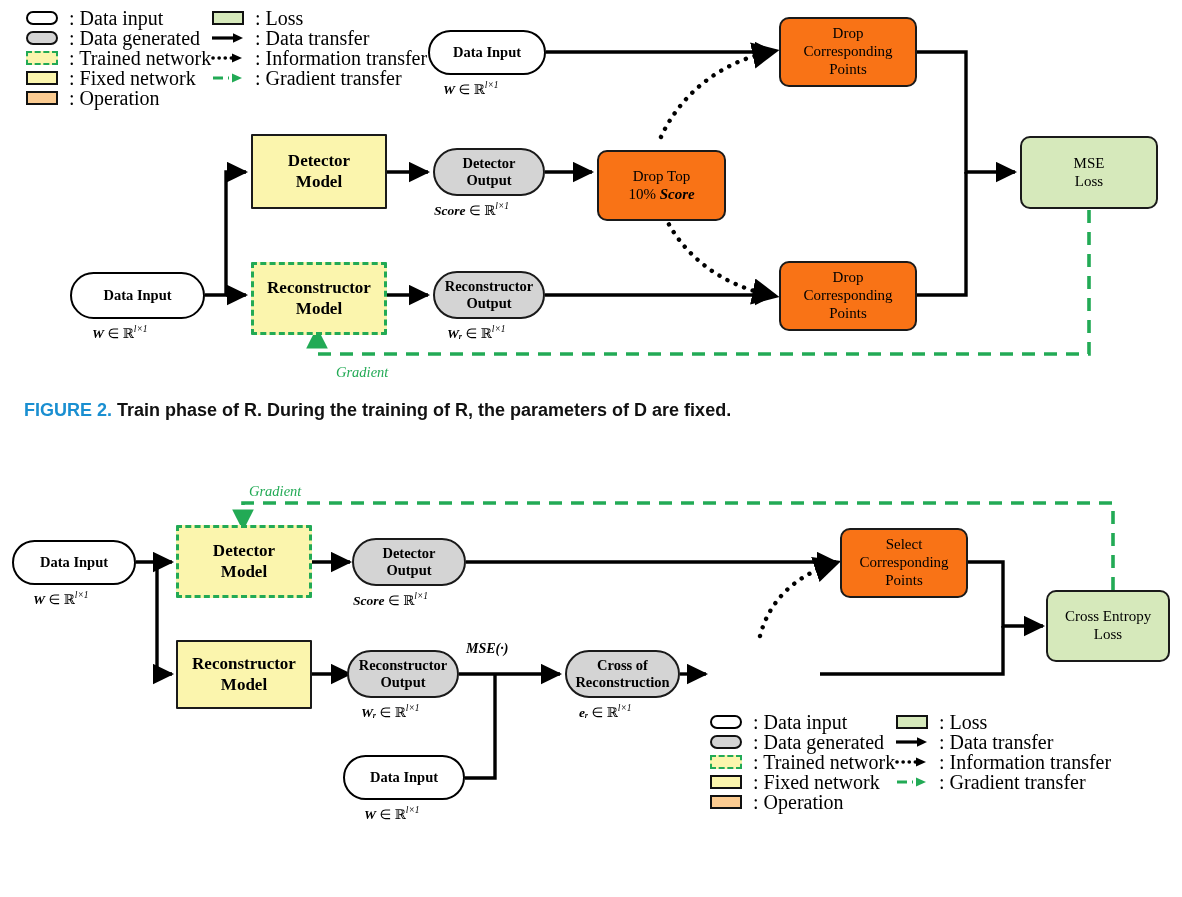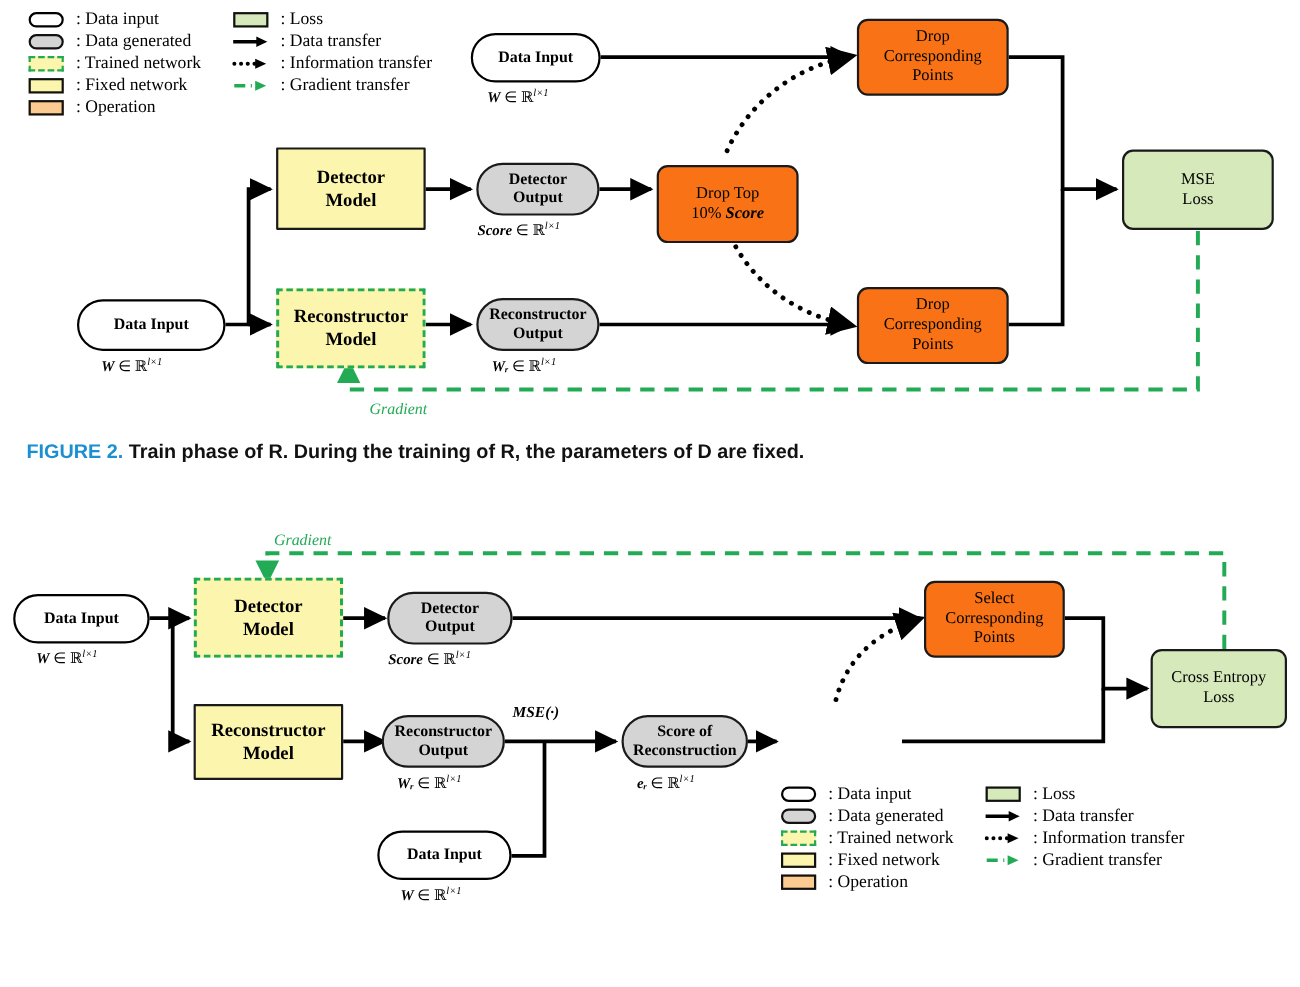--- a/index.html
+++ b/index.html
@@ -115,21 +115,21 @@
   
   .legend { position: absolute; z-index: 4; }
   .legend-col { position: absolute; }
   .legend-row {
     display: flex;
     align-items: center;
     height: 20px;
     white-space: nowrap;
   }
   .legend-sw { width: 40px; display: flex; align-items: center; justify-content: center; flex: 0 0 40px; }
-  .legend-txt { font-size: 16px; color: #000; margin-left: 7px; font-family: "Liberation Serif", serif; }
+  .legend-txt { font-size: 20px; color: #000; margin-left: 7px; font-family: "Liberation Serif", serif; }
   .sw-data { width: 32px; height: 14px; border: 2.2px solid #000; border-radius: 999px; background: #fff; }
   .sw-gen  { width: 32px; height: 14px; border: 2.2px solid #111; border-radius: 999px; background: #d4d4d4; }
   .sw-trained { width: 32px; height: 14px; border: 2.5px dashed #22aa55; background: #fbf5ad; }
   .sw-fixed { width: 32px; height: 14px; border: 2.2px solid #111; background: #fbf5ad; }
   .sw-op { width: 32px; height: 14px; border: 2.2px solid #111; background: #fbcb91; }
   .sw-loss { width: 32px; height: 14px; border: 2.2px solid #111; background: #d6e9bb; }
 
   
   .caption {
     position: absolute;
@@ -418,21 +418,21 @@
     <span class="lbl">Reconstructor</span>
     <span class="lbl2">Output</span>
   </div>
   <div class="subnote" style="left:361px; top:703px;">
     <span class="v">Wᵣ</span><span> ∈ </span><span class="bb">ℝ</span><sup>l×1</sup>
   </div>
 
   <div class="edgelabel" style="left:466px; top:641px;">MSE(·)</div>
 
   <div class="node n-gen" style="left:565px; top:650px; width:115px; height:48px;">
-    <span class="lbl">Score of</span>
+    <span class="lbl">Cross of</span>
     <span class="lbl2">Reconstruction</span>
   </div>
   <div class="subnote" style="left:579px; top:703px;">
     <span class="v">eᵣ</span><span> ∈ </span><span class="bb">ℝ</span><sup>l×1</sup>
   </div>
 
 
   <div class="node n-op" style="left:840px; top:528px; width:128px; height:70px;">
     <span class="lbl">Select</span>
     <span class="lbl2">Corresponding</span>

